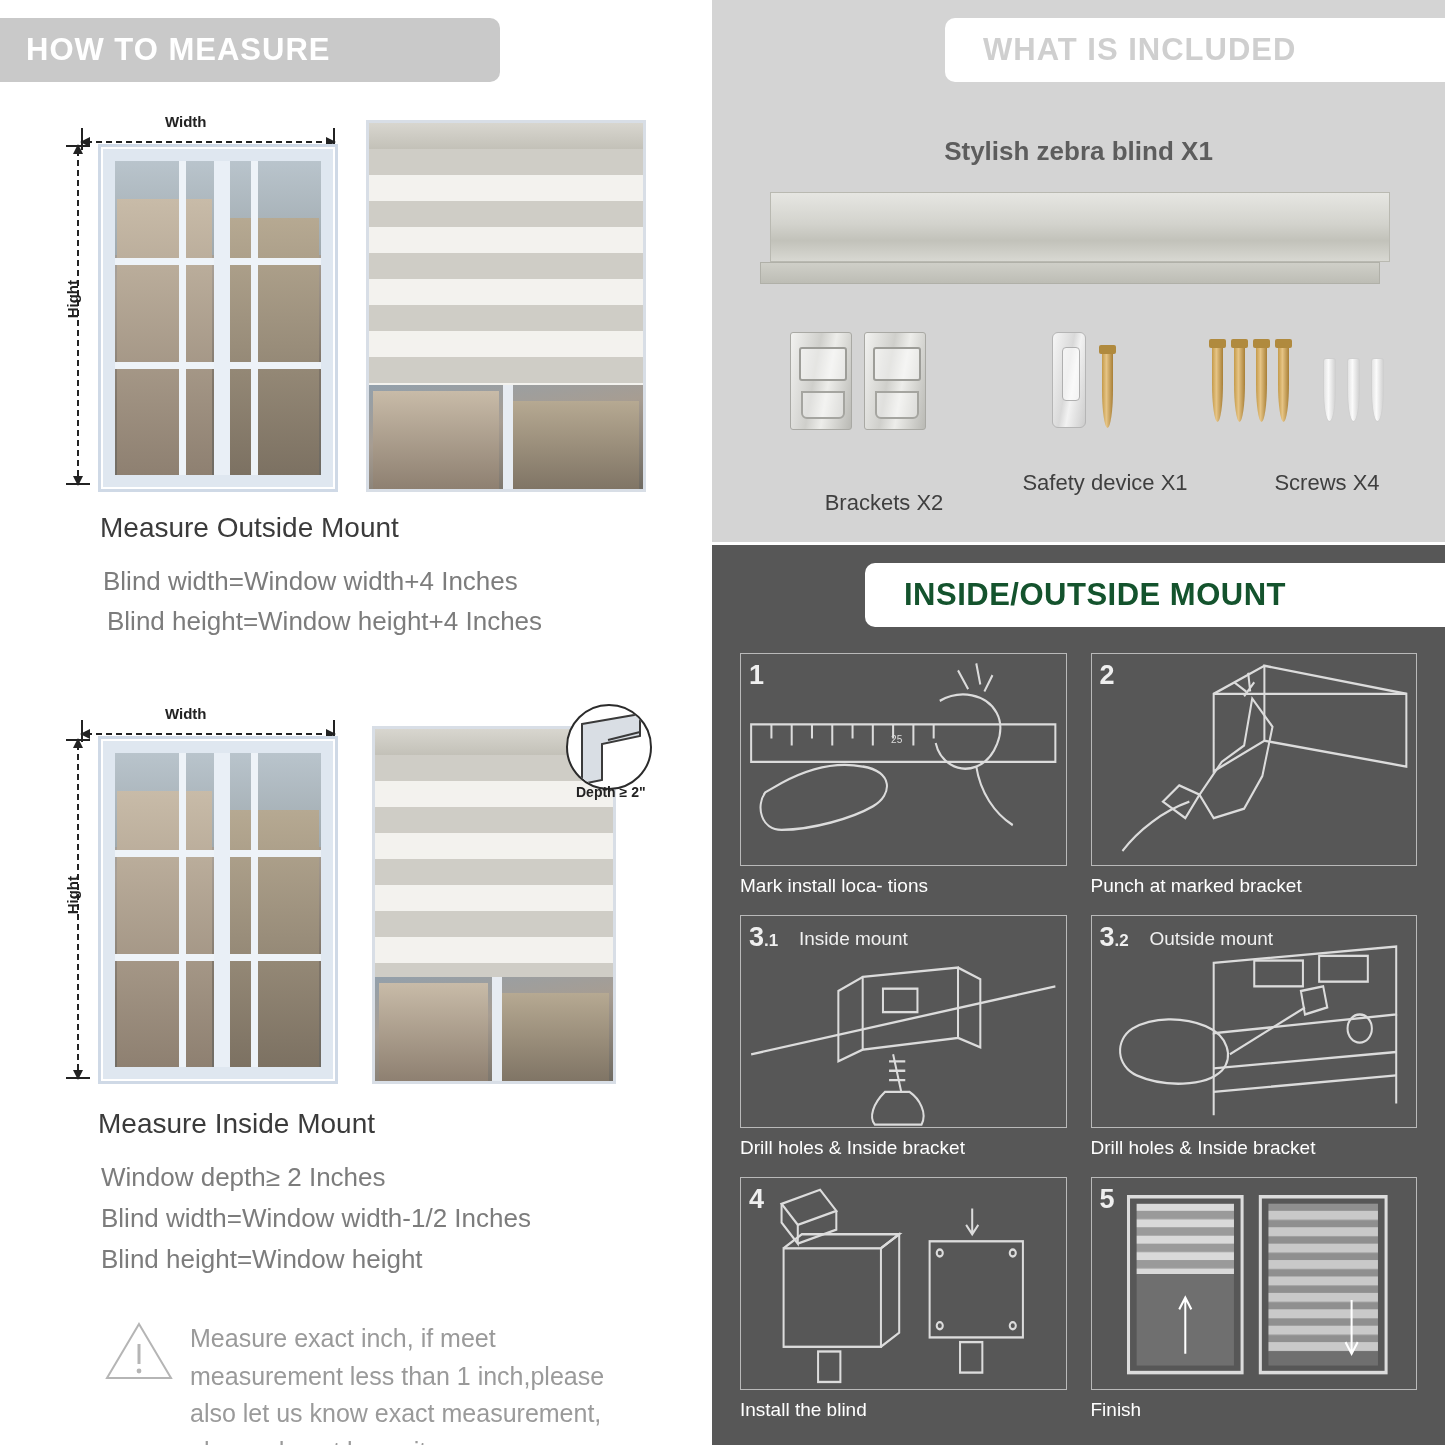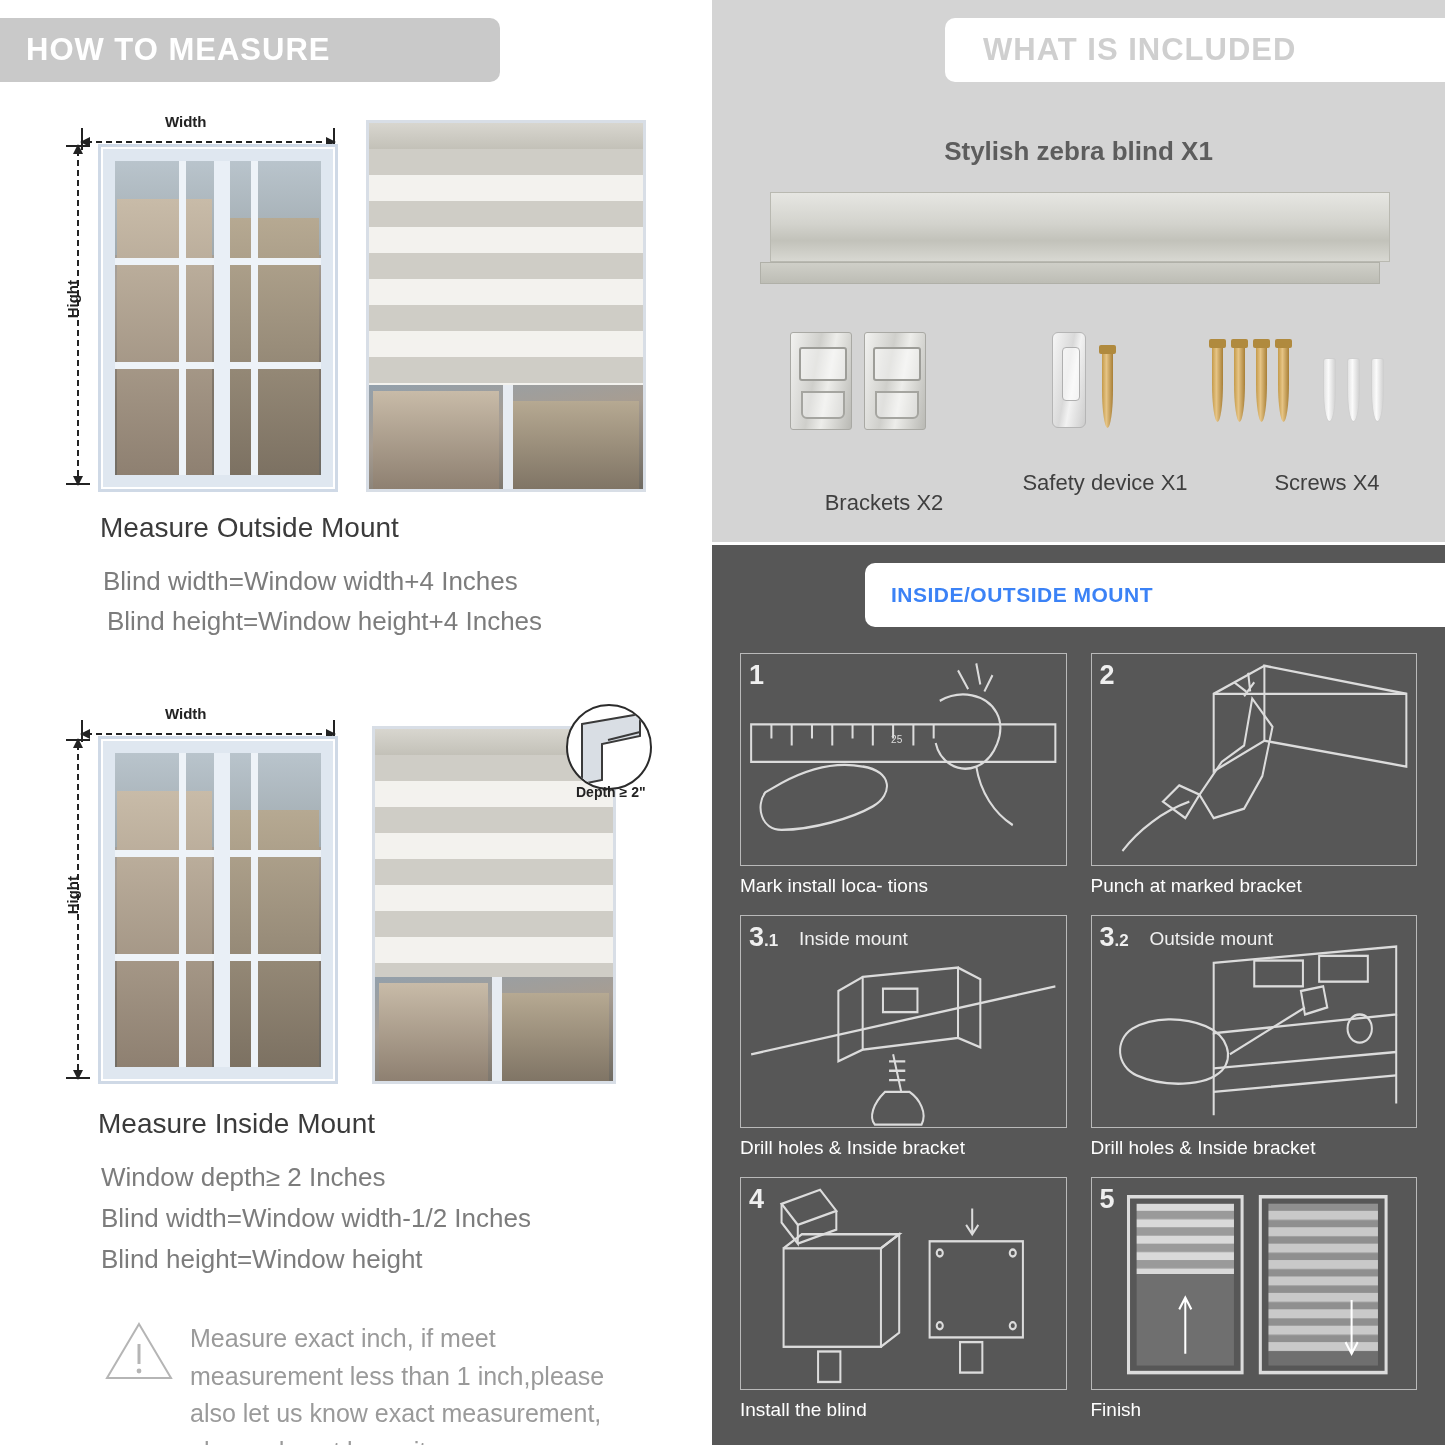--- a/index.html
+++ b/index.html
@@ -197,24 +197,24 @@
   }
 
   
   .mount {
     grid-column: 2; grid-row: 2;
     position:relative;
     background:#575757;
   }
   .hdr-mount {
     position:absolute; right:0; top:18px; width:580px; height:64px;
-    background:#ffffff; color:#3b82f6;
+    background:#ffffff; color:#14532d;
     border-radius:10px 0 0 10px;
-    display:flex; align-items:center; padding-left:26px;
-    font-size:21px; font-weight:bold; letter-spacing:.5px;
+    display:flex; align-items:center; padding-left:39px;
+    font-size:31px; font-weight:bold; letter-spacing:.5px;
   }
   .steps {
     position:absolute; left:28px; right:28px; top:108px; bottom:24px;
     display:grid;
     grid-template-columns: 1fr 1fr;
     grid-template-rows: repeat(3, 1fr);
     gap: 18px 24px;
   }
   .step { position:relative; display:flex; flex-direction:column; }
   .step-box {

